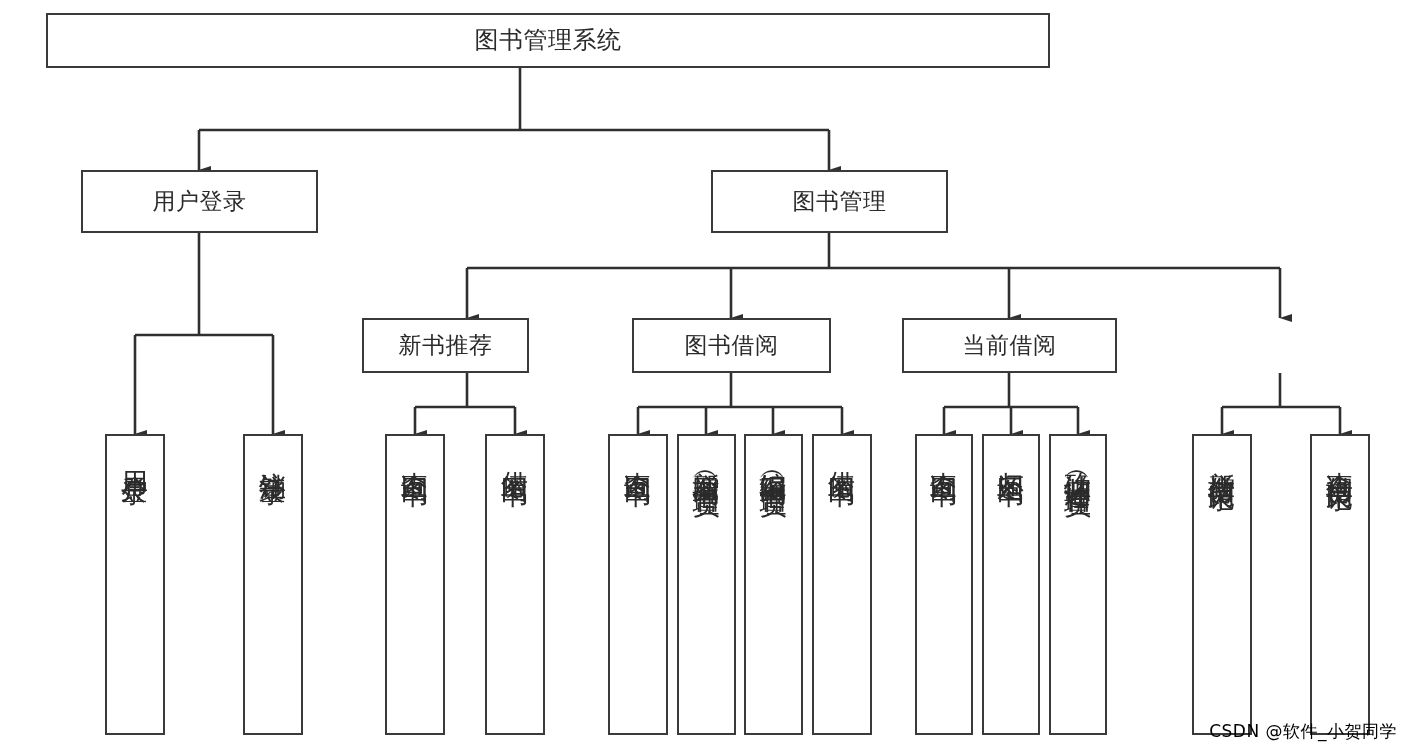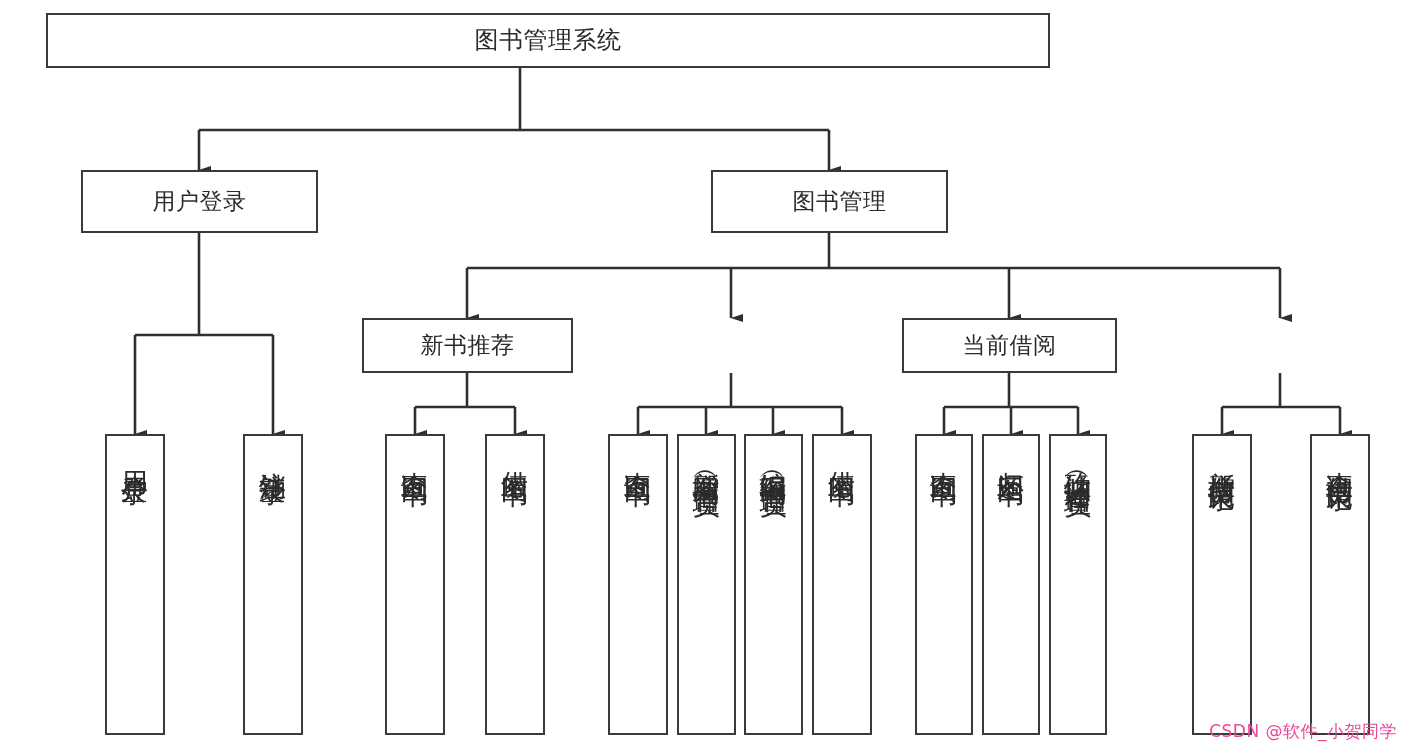--- a/index.html
+++ b/index.html
@@ -57,21 +57,21 @@
     text-orientation: upright;
     font-size: 27px;
     letter-spacing: 3px;
     line-height: 1.0;
   }
   #watermark {
     position: absolute;
     right: 8px;
     bottom: 4px;
     font-size: 17px;
-    color: #ec4899;
+    color: #000000;
     letter-spacing: 0.5px;
     z-index: 5;
     white-space: nowrap;
     margin-left: 8px;
   }
 </style>
 </head>
 <body>
 
 <div id="diagram-canvas">
@@ -123,22 +123,25 @@
     <span class="node-label">图书管理系统</span>
   </div>
 
   <div class="node horizontal" style="left: 81px; top: 170px; width: 237px; height: 63px;">
     <span class="node-label">用户登录</span>
   </div>
   <div class="node horizontal" style="left: 711px; top: 170px; width: 237px; height: 63px; padding-left: 20px;">
     <span class="node-label">图书管理</span>
   </div>
 
-  <div class="node horizontal" style="left: 362px; top: 318px; width: 211px; height: 55px;">
+  <div class="node horizontal" style="left: 362px; top: 318px; width: 167px; height: 55px;">
     <span class="node-label">新书推荐</span>
+  </div>
+  <div class="node horizontal" style="left: 632px; top: 318px; width: 199px; height: 55px;">
+    <span class="node-label">图书借阅</span>
   </div>
   <div class="node horizontal" style="left: 902px; top: 318px; width: 215px; height: 55px; align-items: center;">
     <span class="node-label">当前借阅</span>
   </div>
 
   <div id="leaf-nodes-container">
       <div class="node leaf" style="left: 105px; top: 434px; width: 60px; height: 301px;">
         <span class="node-label">用户登录</span>
       </div>
       <div class="node leaf" style="left: 243px; top: 434px; width: 60px; height: 301px;">

